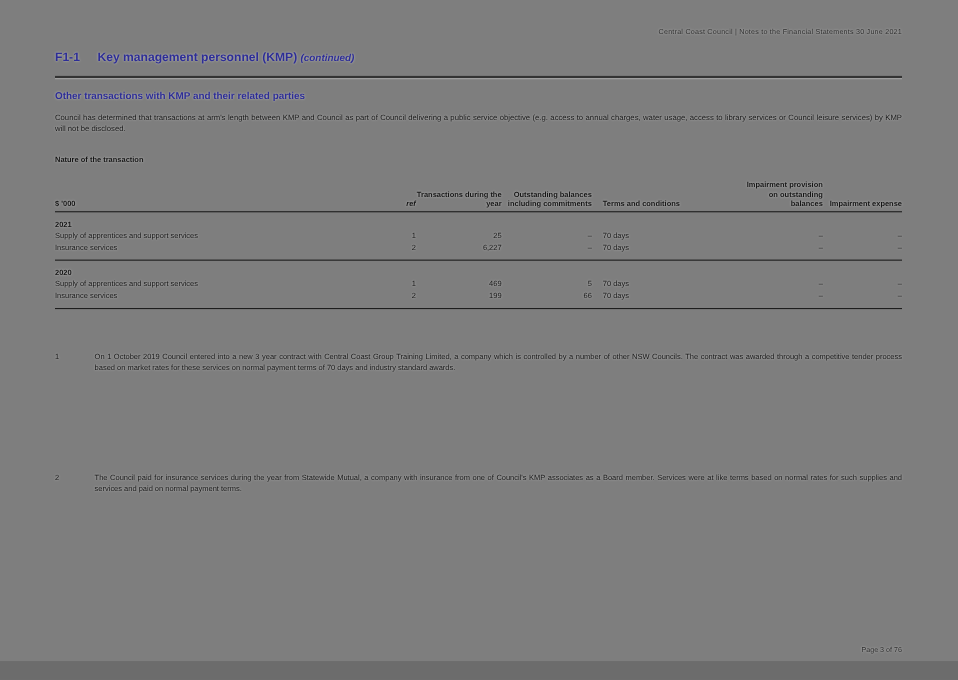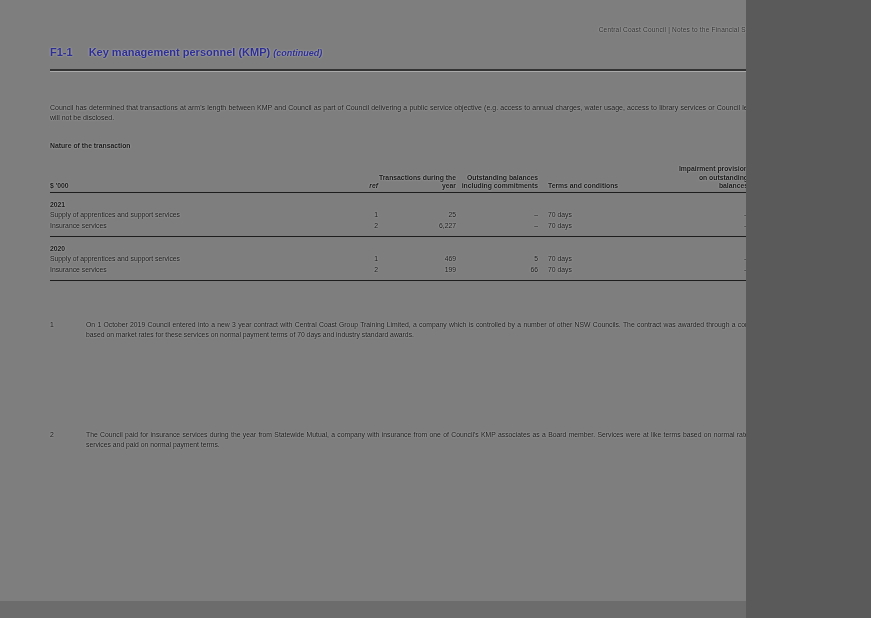--- a/index.html
+++ b/index.html
@@ -1,17 +1,17 @@
 <!DOCTYPE html>
 <html><head>
 <meta charset="utf-8">
 <style>
   html,body{margin:0;padding:0;background:#5a5a5a;}
   .page{
-    position:relative;width:746px;height:618px;background:#7e7e7e;overflow:hidden;
+    position:relative;width:871px;height:618px;background:#7e7e7e;overflow:hidden;
     font-family:"Liberation Sans",sans-serif;color:#151515;
     text-shadow:0 0 2px rgba(255,255,255,.55);
   }
   .abs{position:absolute;left:50px;width:770px;}
   .hdr-right{top:26px;text-align:right;font-size:6.5px;color:#2e2e2e;letter-spacing:.2px;}
   .title{top:46px;color:#2d2d96;font-weight:bold;font-size:11px;}
   .title .code{margin-right:16px;}
   .title .suffix{font-style:italic;font-size:9px;margin-left:3px;}
   .rule{top:69px;height:2px;background:#333;box-shadow:0 1px 0 rgba(255,255,255,.35);}
   .subheading{top:82px;color:#2d2d96;font-weight:bold;font-size:9px;}
@@ -41,20 +41,21 @@
 <div class="page">
 
   <div class="abs hdr-right">Central Coast Council | Notes to the Financial Statements 30 June 2021</div>
 
   <div class="abs title">
     <span class="code">F1-1</span><span>Key management personnel (KMP)</span><span class="suffix">(continued)</span>
   </div>
 
   <div class="abs rule"></div>
 
+  <div class="abs subheading">Other transactions with KMP and their related parties</div>
 
   <div class="abs intro">Council has determined that transactions at arm's length between KMP and Council as part of Council delivering a public service objective (e.g. access to annual charges, water usage, access to library services or Council leisure services) by KMP will not be disclosed.</div>
 
   <div class="abs tablewrap">
 
     <div class="trow thead">
       <div class="cell naturehead">
         <span>Nature of the transaction</span>
         <span>$ '000</span>
       </div>

